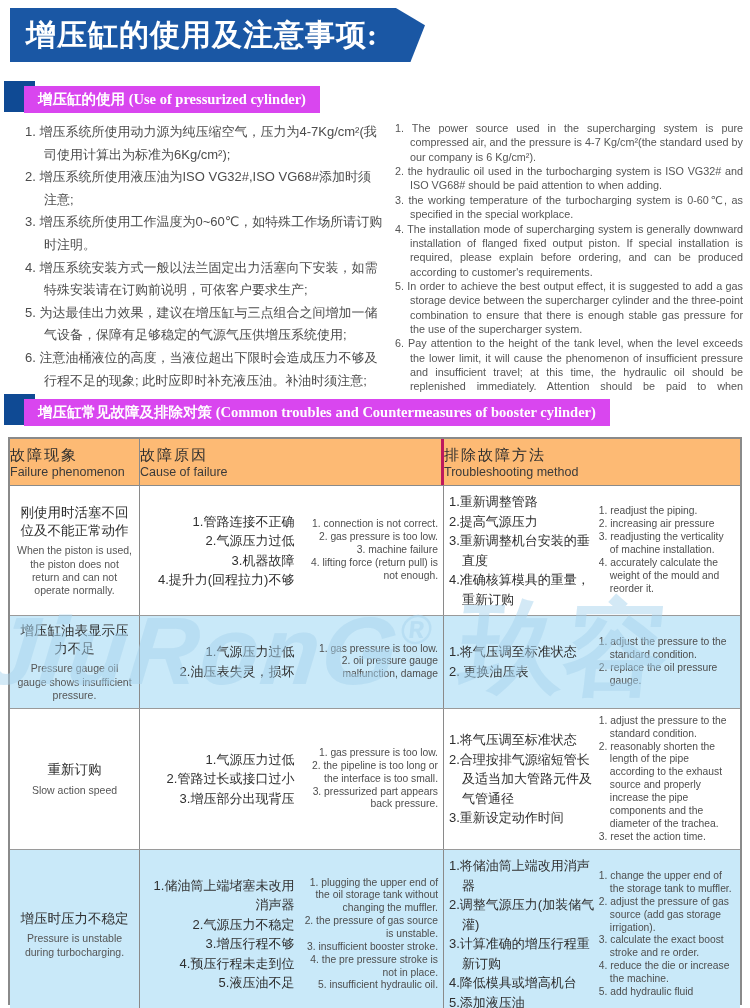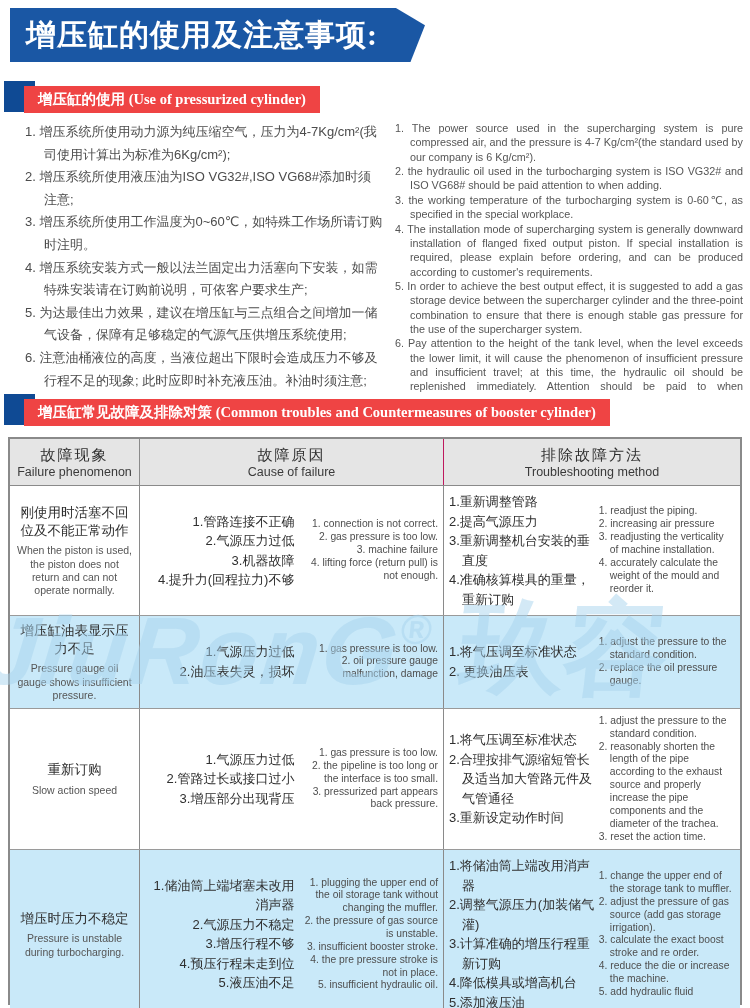--- a/index.html
+++ b/index.html
@@ -22,21 +22,21 @@
     white-space:nowrap;
   }
   
   .sec-head{position:absolute;left:0;height:36px;}
   .sec-head .sq{
     position:absolute;left:4px;top:-5px;width:31px;height:31px;
     background:#0f4a94;
   }
   .sec-head .bar{
     position:absolute;left:24px;top:0;height:27px;
-    background:#ef4444;color:#fff;
+    background:#d946ef;color:#fff;
     font-family:"Liberation Serif","DejaVu Serif",serif;font-weight:bold;
     font-size:14.5px;display:flex;align-items:center;
     padding:0 14px;white-space:nowrap;
   }
   #sec1-head{top:86px;}
   #sec2-head{top:399px;}
   
   .use-cols{
     position:absolute;left:25px;top:121px;width:718px;height:272px;
     display:flex;overflow:hidden;
@@ -45,28 +45,28 @@
   .use-en{flex:1;padding-left:12px;color:#555;font-size:10.8px;line-height:1.33;text-align:justify;}
   .use-cn .li{text-indent:-19px;padding-left:19px;}
   .use-en .li{text-indent:-15px;padding-left:15px;}
   
   .tbl{
     position:absolute;left:8px;top:437px;width:734px;height:568px;
     border:2px solid #8a8a8a;box-sizing:border-box;
     display:flex;flex-direction:column;
   }
   .thead{
-    display:flex;background:#e5e5e5;border-bottom:1px solid #8a8a8a;
-    flex:0 0 46px;text-align:center;
+    display:flex;background:#fdba74;border-bottom:1px solid #8a8a8a;
+    flex:0 0 46px;
   }
   .th{display:flex;flex-direction:column;justify-content:center;}
   .th-cn{font-size:15px;color:#2e2e2e;letter-spacing:2px;}
   .th-en{font-size:12.5px;color:#3a3a3a;}
   .th1{width:130px;border-right:1px solid #8a8a8a;box-sizing:border-box;}
-  .th2{width:304px;border-right:1px solid #be185d;box-sizing:border-box;}
+  .th2{width:304px;border-right:3px solid #be185d;box-sizing:border-box;}
   .th3{flex:1;}
   .trow{display:flex;border-bottom:1px solid #9a9a9a;box-sizing:border-box;}
   .trow:last-child{border-bottom:none;flex:1;}
   .trow.alt{background:#c9e9f9;}
   .cell{box-sizing:border-box;padding:6px 5px;}
   .col-ph{
     width:130px;border-right:1px solid #8a8a8a;
     display:flex;flex-direction:column;justify-content:center;text-align:center;
   }
   .ph-cn{font-size:13.5px;color:#2f2f2f;line-height:1.35;margin-bottom:4px;}

